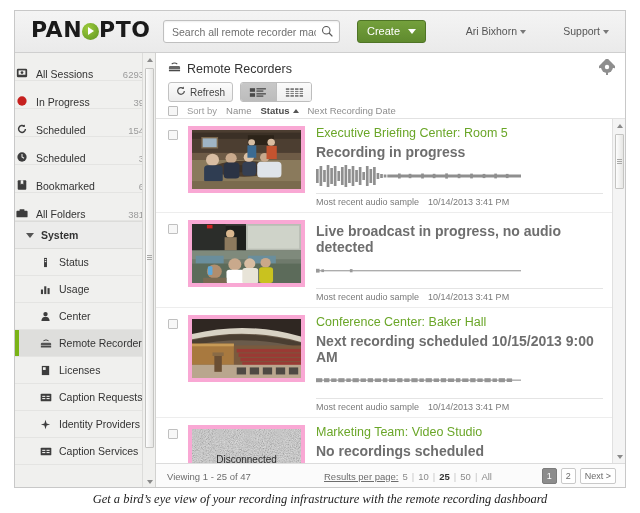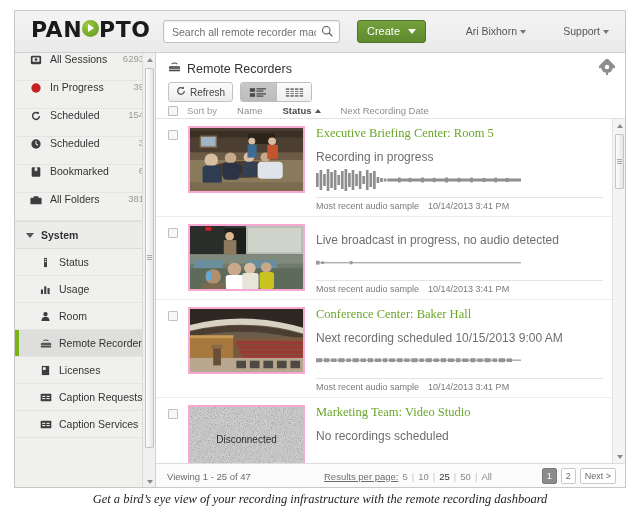--- a/index.html
+++ b/index.html
@@ -35,21 +35,21 @@
   }
   .logo {
     position: absolute;
     left: 16px; top: 8px;
     font-family: "DejaVu Sans", sans-serif;
     font-weight: bold;
     font-size: 22px;
     letter-spacing: 0.5px;
     color: #1a1a1a;
     display: flex;
-    align-items: flex-start;
+    align-items: center;
     line-height: 1;
   }
   .logo .play-dot {
     display: inline-block;
     width: 17px; height: 17px;
     border-radius: 50%;
     background: radial-gradient(circle at 35% 30%, #9ccb3b, #5d9321);
     position: relative;
     margin: 0 0px;
     top: 1px;
@@ -143,22 +143,21 @@
     width: 141px;
     background: #f0f0ee;
     border-right: 1px solid #d2d2d0;
     overflow: hidden;
   }
   .side-group { padding: 0; }
   .side-item {
     position: relative;
     height: 28px;
     display: flex;
-    align-items: flex-start;
-    padding-left: 14px;
+    align-items: flex-end;
     font-size: 10.5px;
     color: #333;
     cursor: pointer;
     border-bottom: 1px solid #e4e4e2;
   }
   .side-item .ico {
     width: 14px; height: 14px;
     margin-right: 7px;
     display: inline-flex;
     align-items: center;
@@ -343,21 +342,21 @@
     font-size: 9.5px;
     color: #9b9b9b;
   }
   .sortbar .sb-chk {
     width: 10px; height: 10px;
     border: 1px solid #bbb;
     background: #f6f6f6;
     border-radius: 1px;
     cursor: pointer;
   }
-  .sortbar .sort-link { cursor: pointer; color: #8d8d8d; margin-left: 11px; }
+  .sortbar .sort-link { cursor: pointer; color: #8d8d8d; }
   .sortbar .sort-link.active { color: #4a4a4a; font-weight: bold; }
   .asc-caret {
     display: inline-block;
     width: 0; height: 0;
     border-left: 3.5px solid transparent;
     border-right: 3.5px solid transparent;
     border-bottom: 4.5px solid #555;
     margin-left: 3px;
     vertical-align: middle;
   }
@@ -383,21 +382,21 @@
     border: 1px solid #c0c0c0;
     background: #f7f7f7;
     border-radius: 1px;
     flex: 0 0 10px;
     cursor: pointer;
   }
   .thumb {
     width: 117px; height: 67px;
     margin-left: 10px;
     flex: 0 0 117px;
-    border: 2px solid #f9a8d4;
+    border: 4px solid #f9a8d4;
     overflow: hidden;
     position: relative;
     background: #888;
     cursor: pointer;
   }
   .thumb svg { display: block; width: 100%; height: 100%; }
   .disc-label {
     position: absolute;
     left: 0; right: 0; top: 50%;
     transform: translateY(-50%);
@@ -409,26 +408,26 @@
     margin-left: 11px;
     flex: 1;
     padding-right: 22px;
     min-width: 0;
   }
   .rec-title {
     font-size: 12.5px;
     color: #6aa628;
     line-height: 15px;
     cursor: pointer;
-    font-family: Liberation Serif, serif;
   }
   .rec-status {
-    font-size: 12px;
+    font-size: 14px;
     color: #6e6e6e;
-    margin-top: 9px;
+    margin-top: 3px;
+    font-weight: bold;
   }
   .wave-box {
     height: 25px;
     margin-top: 4px;
     position: relative;
   }
   .wave-box svg { display: block; }
   .sample-row {
     display: flex;
     align-items: center;
@@ -486,21 +485,21 @@
   }
   .viewing { position: absolute; left: 11px; }
   .rpp {
     position: absolute; left: 168px;
     display: flex; align-items: center; gap: 4px;
   }
   .rpp .lbl { color: #6d6d6d; text-decoration: underline; }
   .rpp a {
     color: #8b8b8b; cursor: pointer; text-decoration: none;
   }
-  .rpp a.cur { color: #333; font-weight: normal; }
+  .rpp a.cur { color: #333; font-weight: bold; }
   .rpp .sep { color: #c5c5c5; }
   .pager {
     position: absolute; right: 9px;
     display: flex; align-items: center; gap: 4px;
   }
   .pg {
     min-width: 15px; height: 16px;
     padding: 0 4px;
     display: flex; align-items: center; justify-content: center;
     border: 1px solid #c9c9c9;
@@ -661,21 +660,21 @@
           <span>Usage</span>
         </div>
 
         <div class="sub-item">
           <span class="ico">
             <svg viewBox="0 0 12 12" width="11" height="11">
               <circle cx="6" cy="3.4" r="2.4" fill="#3d3d3d"></circle>
               <path d="M1.5 11 c0 -3 2 -4.6 4.5 -4.6 s4.5 1.6 4.5 4.6 z" fill="#3d3d3d"></path>
             </svg>
           </span>
-          <span>Room</span>
+          <span>Center</span>
         </div>
 
         <div class="sub-item active">
           <span class="ico">
             <svg viewBox="0 0 14 12" width="12" height="11">
               <path d="M1 9 h12 v1.6 h-12 z" fill="#3d3d3d"></path>
               <path d="M2.4 5 h9.2 a1.4 1.4 0 0 1 1.4 1.4 v2 h-12 v-2 a1.4 1.4 0 0 1 1.4 -1.4 z" fill="#555"></path>
               <path d="M4 2.8 q3 -2 6 0" fill="none" stroke="#3d3d3d" stroke-width="1.1"></path>
             </svg>
           </span>
@@ -698,20 +697,28 @@
               <rect x="0.8" y="1.5" width="12.4" height="9" rx="1" fill="#3d3d3d"></rect>
               <rect x="2.6" y="4" width="3.6" height="1.3" fill="#f0f0ee"></rect>
               <rect x="2.6" y="6.6" width="3.6" height="1.3" fill="#f0f0ee"></rect>
               <rect x="7.6" y="4" width="3.6" height="1.3" fill="#f0f0ee"></rect>
               <rect x="7.6" y="6.6" width="3.6" height="1.3" fill="#f0f0ee"></rect>
             </svg>
           </span>
           <span>Caption Requests</span>
         </div>
 
+        <div class="sub-item">
+          <span class="ico">
+            <svg viewBox="0 0 12 12" width="11" height="11">
+              <path d="M6 0.8 L7.2 4.8 L11 6 L7.2 7.2 L6 11.2 L4.8 7.2 L1 6 L4.8 4.8 Z" fill="#3d3d3d"></path>
+            </svg>
+          </span>
+          <span>Identity Providers</span>
+        </div>
 
         <div class="sub-item">
           <span class="ico">
             <svg viewBox="0 0 14 12" width="12" height="11">
               <rect x="0.8" y="1.5" width="12.4" height="9" rx="1" fill="#3d3d3d"></rect>
               <rect x="2.6" y="4" width="3.6" height="1.3" fill="#f0f0ee"></rect>
               <rect x="2.6" y="6.6" width="3.6" height="1.3" fill="#f0f0ee"></rect>
               <rect x="7.6" y="4" width="3.6" height="1.3" fill="#f0f0ee"></rect>
               <rect x="7.6" y="6.6" width="3.6" height="1.3" fill="#f0f0ee"></rect>
             </svg>

